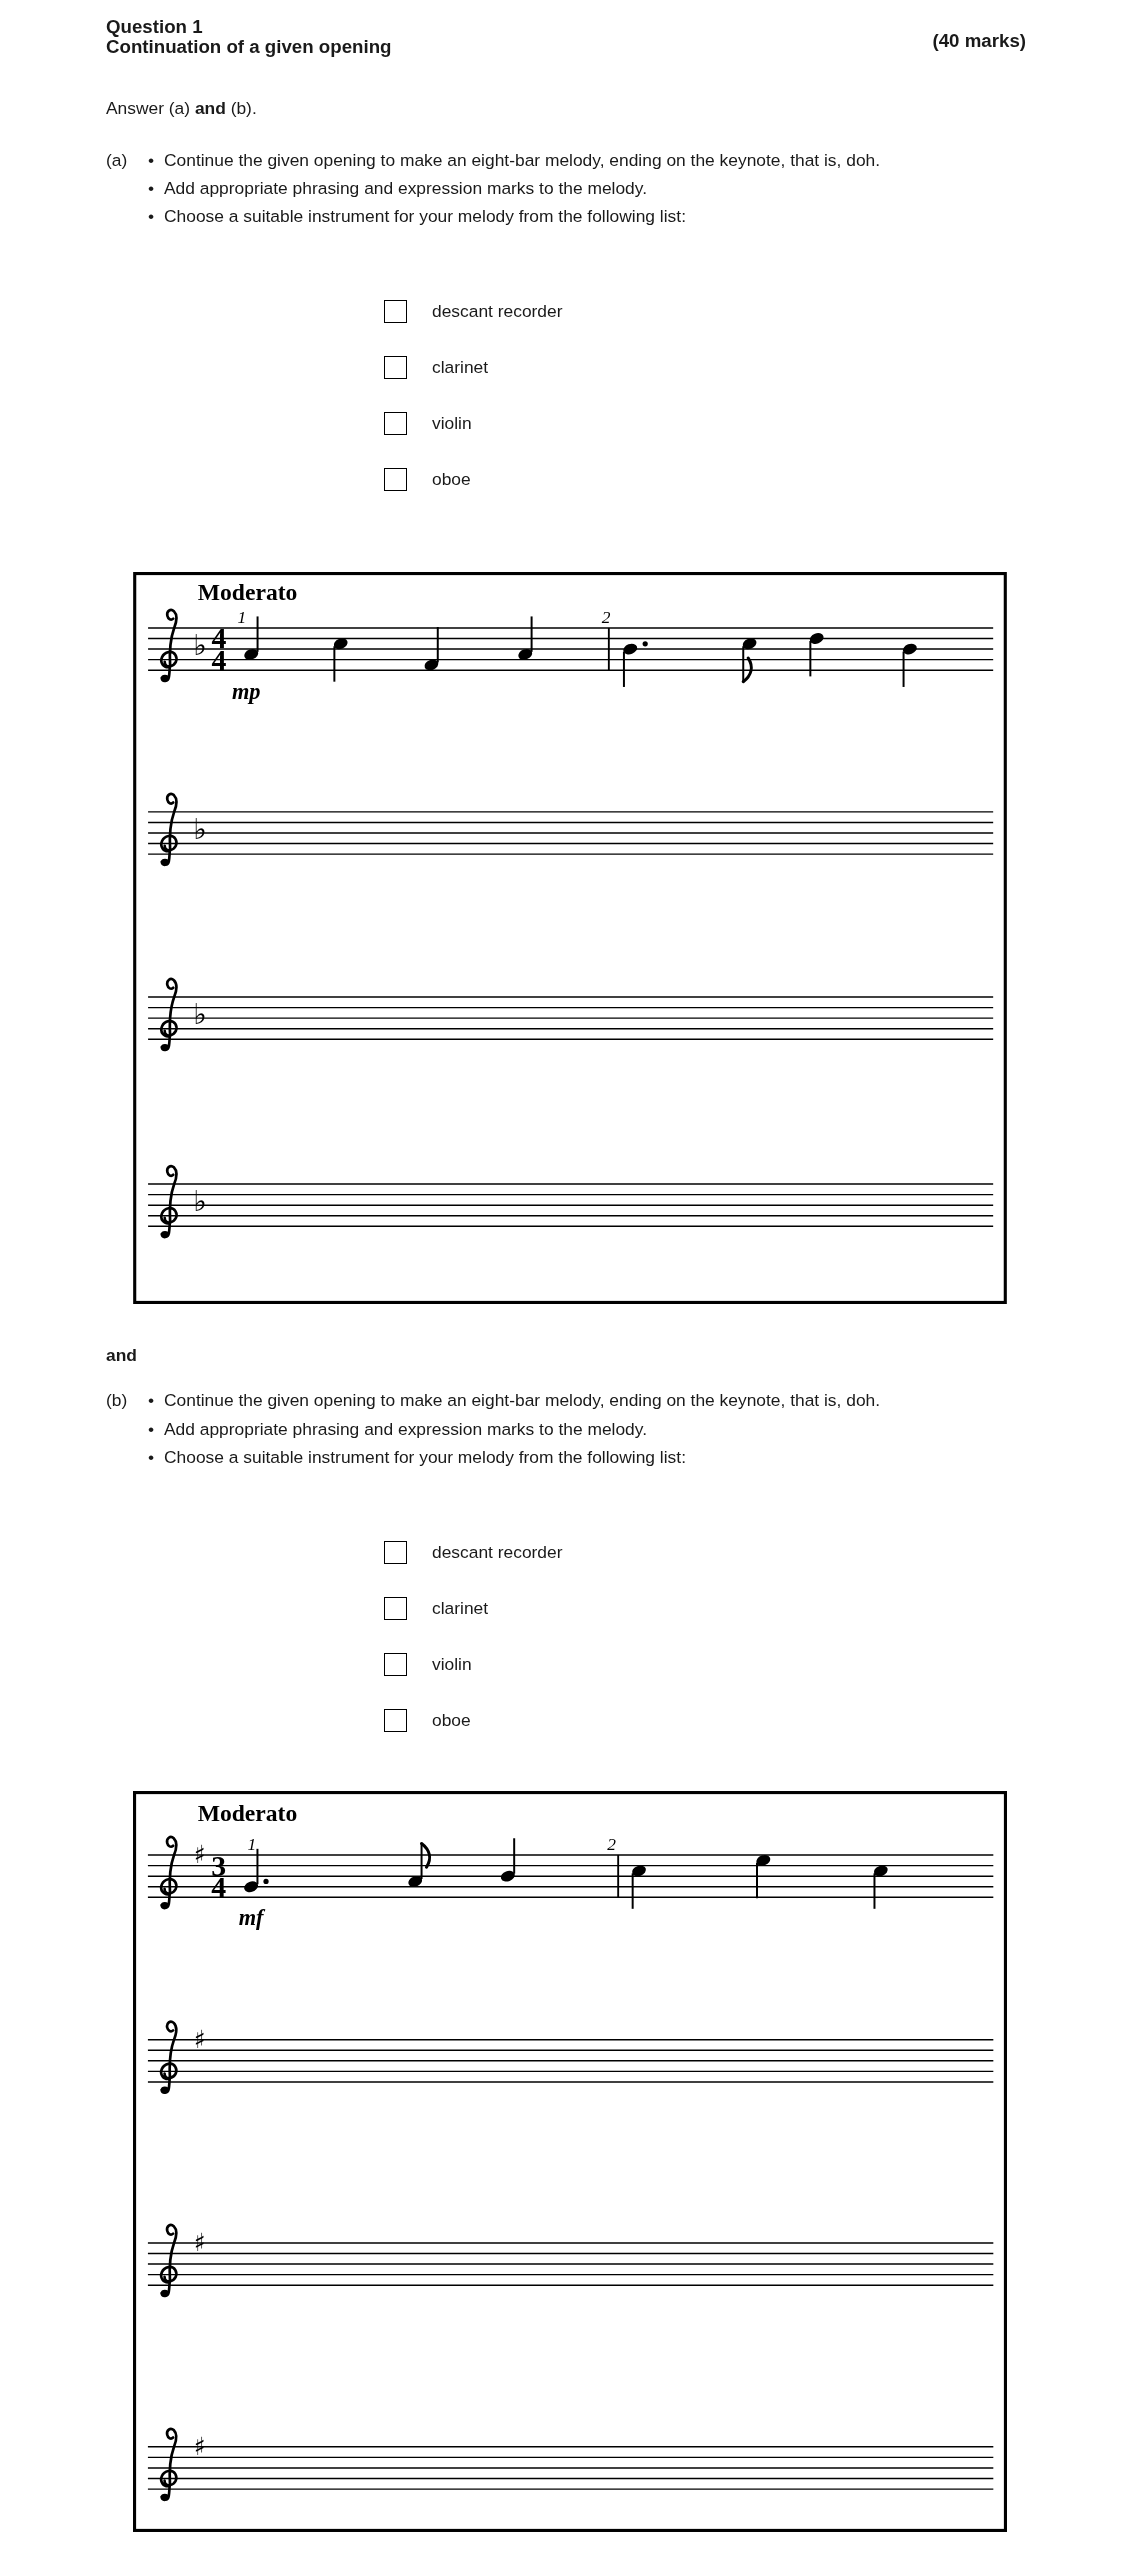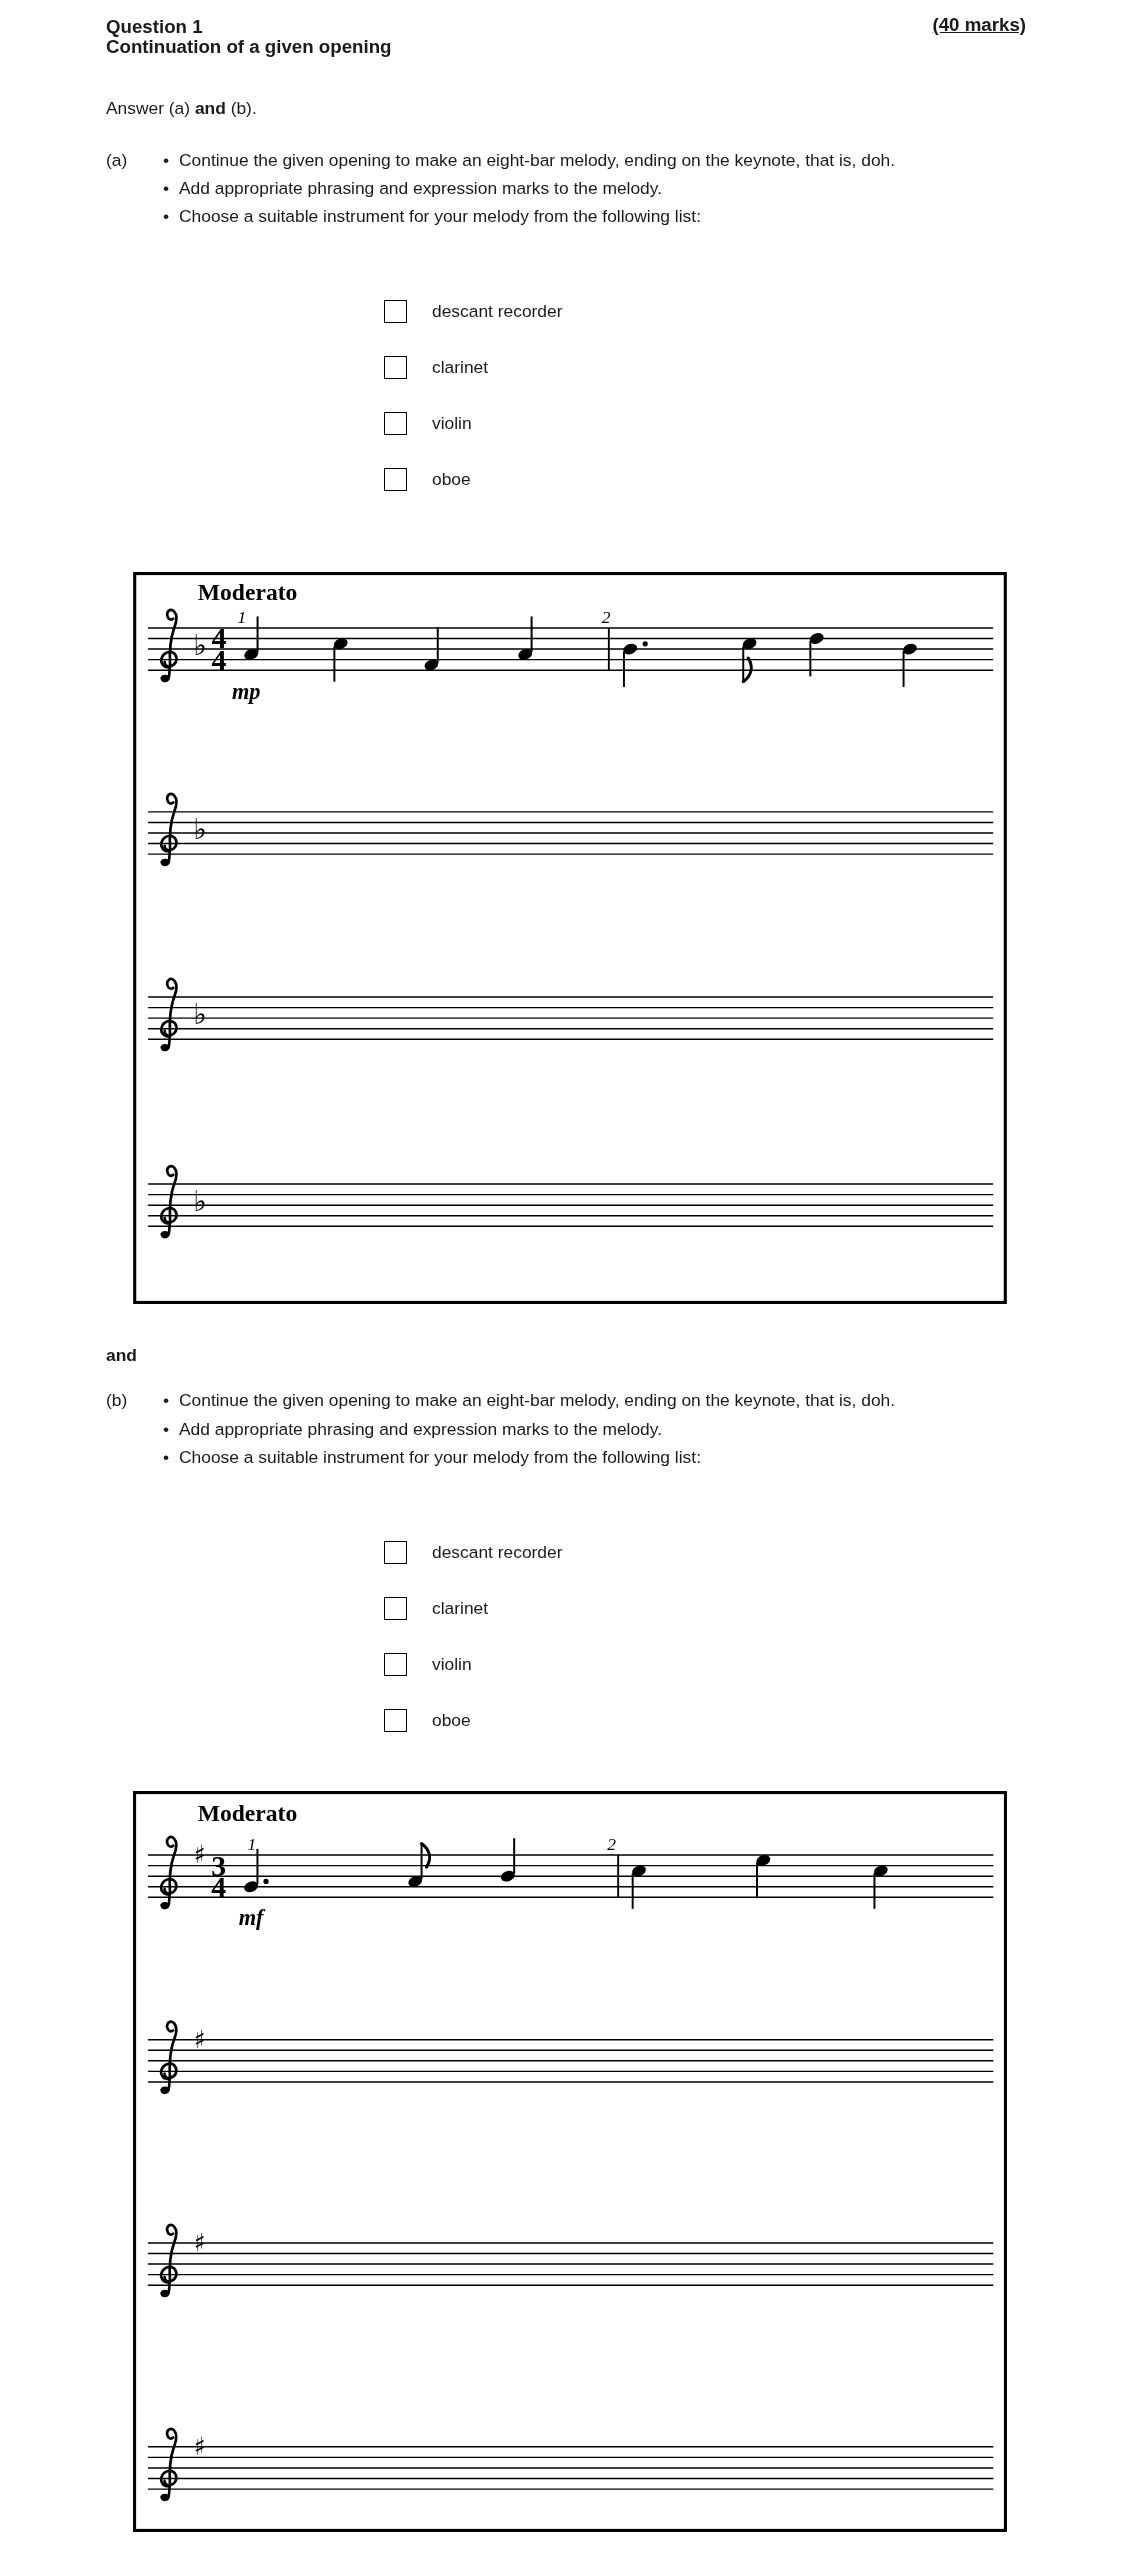--- a/index.html
+++ b/index.html
@@ -3,37 +3,37 @@
 <meta charset="utf-8">
 <style>
   html,body{margin:0;padding:0;background:#fff;}
   .page{position:relative;width:1130px;height:2576px;background:#ffffff;
         font-family:"Liberation Sans",sans-serif;color:#1a1a1a;overflow:hidden;}
   .abs{position:absolute;}
   .b{font-weight:bold;}
   .body-text{font-size:17.4px;line-height:22.4px;white-space:nowrap;}
   .head-text{font-size:18.7px;line-height:23.6px;white-space:nowrap;text-align:right;}
   .marks{right:104px;text-align:right;}
-  .bullet-line{position:absolute;left:163px;font-size:17.4px;white-space:nowrap;}
+  .bullet-line{position:absolute;left:148px;font-size:17.4px;white-space:nowrap;}
   .bullet-dot{display:inline-block;width:16px;}
   .part-label{position:absolute;left:106px;font-size:17.4px;}
   .instr-group{position:absolute;left:384px;width:373px;height:224px;}
   .instr-row{position:absolute;left:0;height:27px;}
   .cb{position:absolute;left:0;top:0;width:21px;height:21px;border:1.9px solid #000;background:#fff;}
   .cb-label{position:absolute;left:48px;top:1.2px;font-size:17.4px;white-space:nowrap;}
   svg text{fill:#000;}
   .music-svg{position:absolute;}
 </style>
 </head>
 <body>
 
 <div class="page">
 
   <div class="abs head-text b" style="left:106px;top:15px;">Question 1</div>
-  <div class="abs head-text b marks" style="top:13px;text-decoration:underline;">(40 marks)</div>
+  <div class="abs head-text b marks" style="top:29px;">(40 marks)</div>
   <div class="abs head-text b" style="left:106px;top:35px;">Continuation of a given opening</div>
 
   <div class="abs body-text" style="left:106px;top:97px;text-align:right;">
     <span>Answer (a) </span><span class="b">and</span><span> (b).</span>
   </div>
 
   <div class="part-label" style="top:150px;">(a)</div>
   <div class="bullet-line" style="top:150px;"><span class="bullet-dot">•</span><span>Continue the given opening to make an eight-bar melody, ending on the keynote, that is, doh.</span></div>
   <div class="bullet-line" style="top:178px;"><span class="bullet-dot">•</span><span>Add appropriate phrasing and expression marks to the melody.</span></div>
   <div class="bullet-line" style="top:206px;"><span class="bullet-dot">•</span><span>Choose a suitable instrument for your melody from the following list:</span></div>

